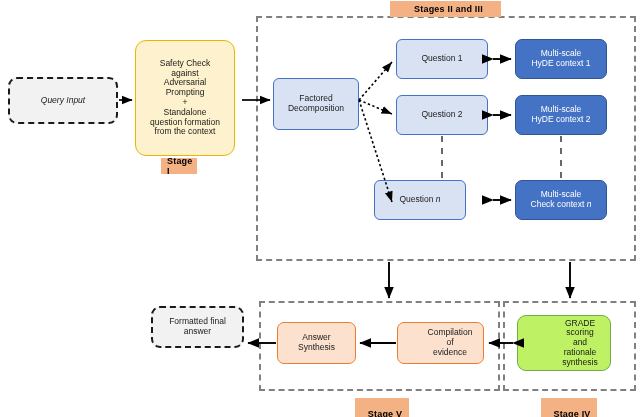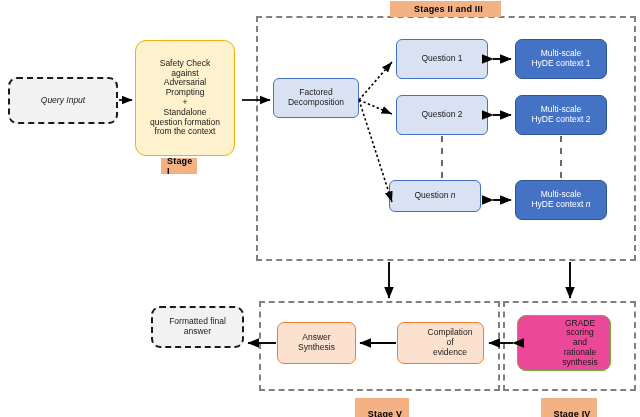--- a/index.html
+++ b/index.html
@@ -53,21 +53,21 @@
     border: 1.3px solid #2f5597;
     border-radius: 7px;
     color: #ffffff;
   }
   .node-peach {
     background: #fbe1ce;
     border: 1.6px solid #ed7d31;
     border-radius: 7px;
   }
   .node-green {
-    background: #ec4899;
+    background: #bef264;
     border: 1.6px solid #70ad47;
     border-radius: 9px;
     padding-left: 32px;
   }
   
   .group {
     position: absolute;
     box-sizing: border-box;
     border: 2px dashed #808080;
     background: transparent;
@@ -126,57 +126,57 @@
       <span>against</span>
       <span>Adversarial</span>
       <span>Prompting</span>
       <span>+</span>
       <span>Standalone</span>
       <span>question formation</span>
       <span>from the context</span>
     </span>
   </div>
 
-  <div class="box node-lightblue" style="left:273px; top:78px; width:86px; height:40px;">
+  <div class="box node-lightblue" style="left:273px; top:78px; width:86px; height:52px;">
     <span>
       <span>Factored</span>
       <span>Decomposition</span>
     </span>
   </div>
 
   <div class="box node-lightblue" style="left:396px; top:39px; width:92px; height:40px;">
     <span>Question 1</span>
   </div>
 
   <div class="box node-lightblue" style="left:396px; top:95px; width:92px; height:40px;">
     <span>Question 2</span>
   </div>
 
-  <div class="box node-lightblue" style="left:389px; top:180px; width:92px; height:32px;">
+  <div class="box node-lightblue" style="left:374px; top:180px; width:92px; height:40px;">
     <span><span style="display:inline; padding:0;">Question </span><span class="ital" style="display:inline; padding:0;">n</span></span>
   </div>
 
   <div class="box node-darkblue" style="left:515px; top:39px; width:92px; height:40px;">
     <span>
       <span>Multi-scale</span>
       <span>HyDE context 1</span>
     </span>
   </div>
 
   <div class="box node-darkblue" style="left:515px; top:95px; width:92px; height:40px;">
     <span>
       <span>Multi-scale</span>
       <span>HyDE context 2</span>
     </span>
   </div>
 
   <div class="box node-darkblue" style="left:515px; top:180px; width:92px; height:40px;">
     <span>
       <span>Multi-scale</span>
-      <span><span style="display:inline; padding:0;">HyDE context </span><span class="ital" style="display:inline; padding:0;">n</span></span>
+      <span><span style="display:inline; padding:0;">Check context </span><span class="ital" style="display:inline; padding:0;">n</span></span>
     </span>
   </div>
 
   <div class="box node-peach" style="left:277px; top:322px; width:79px; height:42px;">
     <span>
       <span>Answer</span>
       <span>Synthesis</span>
     </span>
   </div>
 

